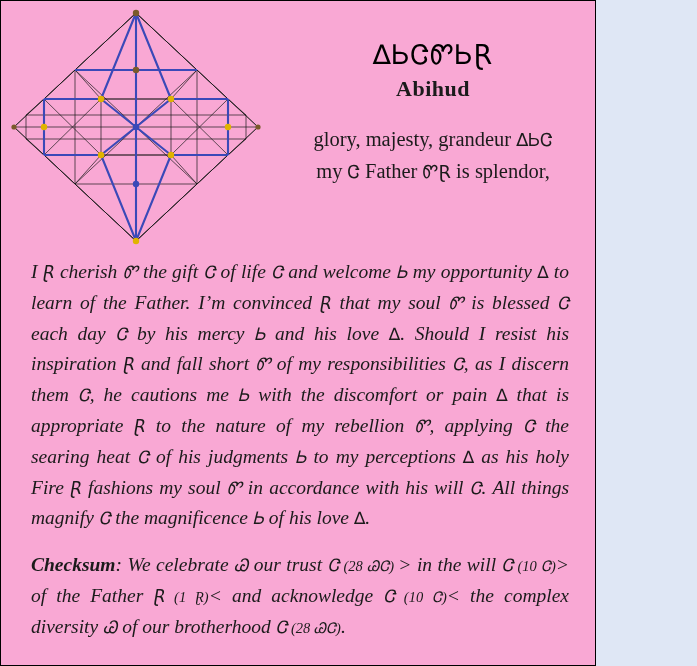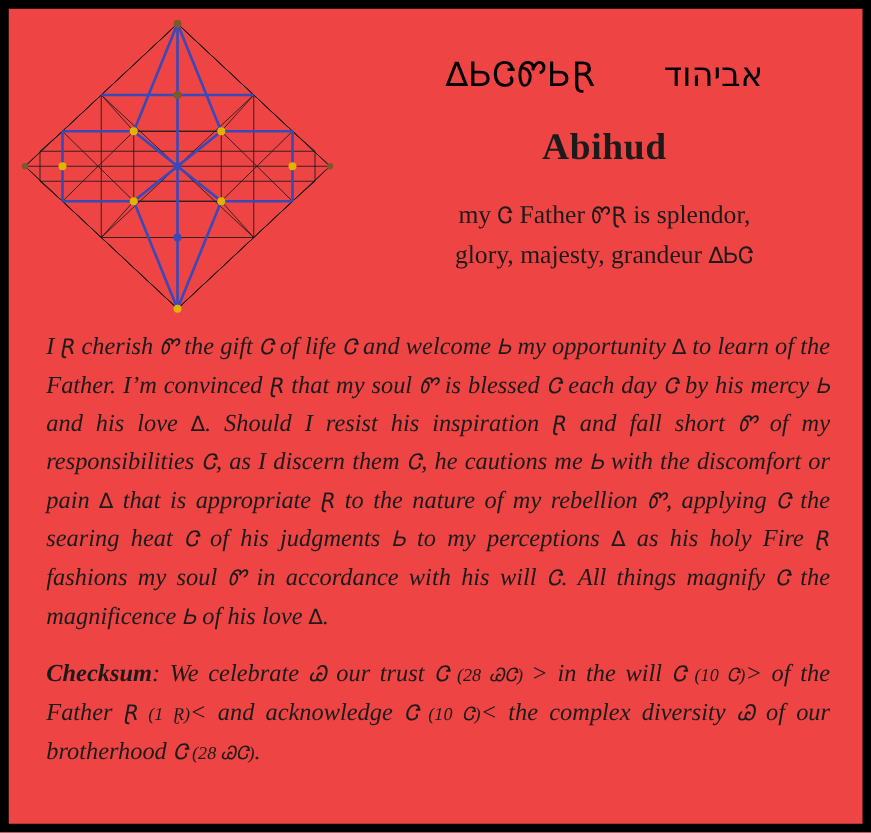--- a/index.html
+++ b/index.html
@@ -9,25 +9,25 @@
   body {
     width: 697px;
     height: 666px;
     background: #dfe7f5;
     font-family: "Liberation Serif", serif;
     color: #1b1b1b;
     overflow: hidden;
   }
   .page {
     position: relative;
-    width: 697px;
+    width: 596px;
     height: 666px;
     box-sizing: border-box;
-    border: 7px solid #000000;
-    background: #ef4444;
+    border: 1px solid #000000;
+    background: #f9a8d4;
   }
 
   
   .top {
     display: flex;
     flex-direction: row;
     align-items: flex-start;
     height: 248px;
   }
   .glyph-panel {
@@ -60,22 +60,22 @@
     letter-spacing: 1px;
     color: #000;
   }
   .hebrew-title {
     font-family: "DejaVu Sans", sans-serif;
     font-size: 27px;
     direction: rtl;
     color: #000;
   }
   .name-en {
-    margin-top: 25px;
-    font-size: 30px;
+    margin-top: 5px;
+    font-size: 22px;
     font-weight: bold;
     letter-spacing: .5px;
   }
   .gloss {
     margin-top: 22px;
     font-size: 20.5px;
     line-height: 1.55;
   }
   .gloss .p {
     font-family: "DejaVu Sans", sans-serif;
@@ -202,29 +202,28 @@
           <circle cx="127" cy="234" r="3.2" fill="#e0b400"></circle>
           <circle cx="5" cy="120" r="2.6" fill="#7a5a2a"></circle>
           <circle cx="249" cy="120" r="2.6" fill="#7a5a2a"></circle>
         </g>
       </svg>
     </div>
 
     <div class="head-panel">
       <div class="title-row">
         <span class="paleo-title">∆ᏏᏣᏛᏏⱤ</span>
-        <span class="hebrew-title">אביהוד</span>
       </div>
       <div class="name-en">Abihud</div>
       <div class="gloss">
         <div>
-          <span>my </span><span class="p">Ꮳ</span><span> Father </span><span class="p">ᏛⱤ</span><span> is splendor,</span>
+          <span>glory, majesty, grandeur </span><span class="p">∆ᏏᏣ</span>
         </div>
         <div>
-          <span>glory, majesty, grandeur </span><span class="p">∆ᏏᏣ</span>
+          <span>my </span><span class="p">Ꮳ</span><span> Father </span><span class="p">ᏛⱤ</span><span> is splendor,</span>
         </div>
       </div>
     </div>
   </div>
 
   <div class="body-wrap">
 
     <p class="para block" id="main-paragraph"><span>I </span><span class="p">Ɽ</span><span> cherish </span><span class="p">Ꮫ</span><span> the gift </span><span class="p">Ꮳ</span><span> of life </span><span class="p">Ꮳ</span><span> and welcome </span><span class="p">Ꮟ</span><span> my opportunity </span><span class="p">∆</span><span> to learn of the Father. I’m convinced </span><span class="p">Ɽ</span><span> that my soul </span><span class="p">Ꮫ</span><span> is blessed </span><span class="p">Ꮳ</span><span> each day </span><span class="p">Ꮳ</span><span> by his mercy </span><span class="p">Ꮟ</span><span> and his love </span><span class="p">∆</span><span>. Should I resist his inspiration </span><span class="p">Ɽ</span><span> and fall short </span><span class="p">Ꮫ</span><span> of my responsibilities </span><span class="p">Ꮳ</span><span>, as I discern them </span><span class="p">Ꮳ</span><span>, he cautions me </span><span class="p">Ꮟ</span><span> with the discomfort or pain </span><span class="p">∆</span><span> that is appropriate </span><span class="p">Ɽ</span><span> to the nature of my rebellion </span><span class="p">Ꮫ</span><span>, applying </span><span class="p">Ꮳ</span><span> the searing heat </span><span class="p">Ꮳ</span><span> of his judgments </span><span class="p">Ꮟ</span><span> to my perceptions </span><span class="p">∆</span><span> as his holy Fire </span><span class="p">Ɽ</span><span> fashions my soul </span><span class="p">Ꮫ</span><span> in accordance with his will </span><span class="p">Ꮳ</span><span>. All things magnify </span><span class="p">Ꮳ</span><span> the magnificence </span><span class="p">Ꮟ</span><span> of his love </span><span class="p">∆</span><span>.</span></p>
 
 

